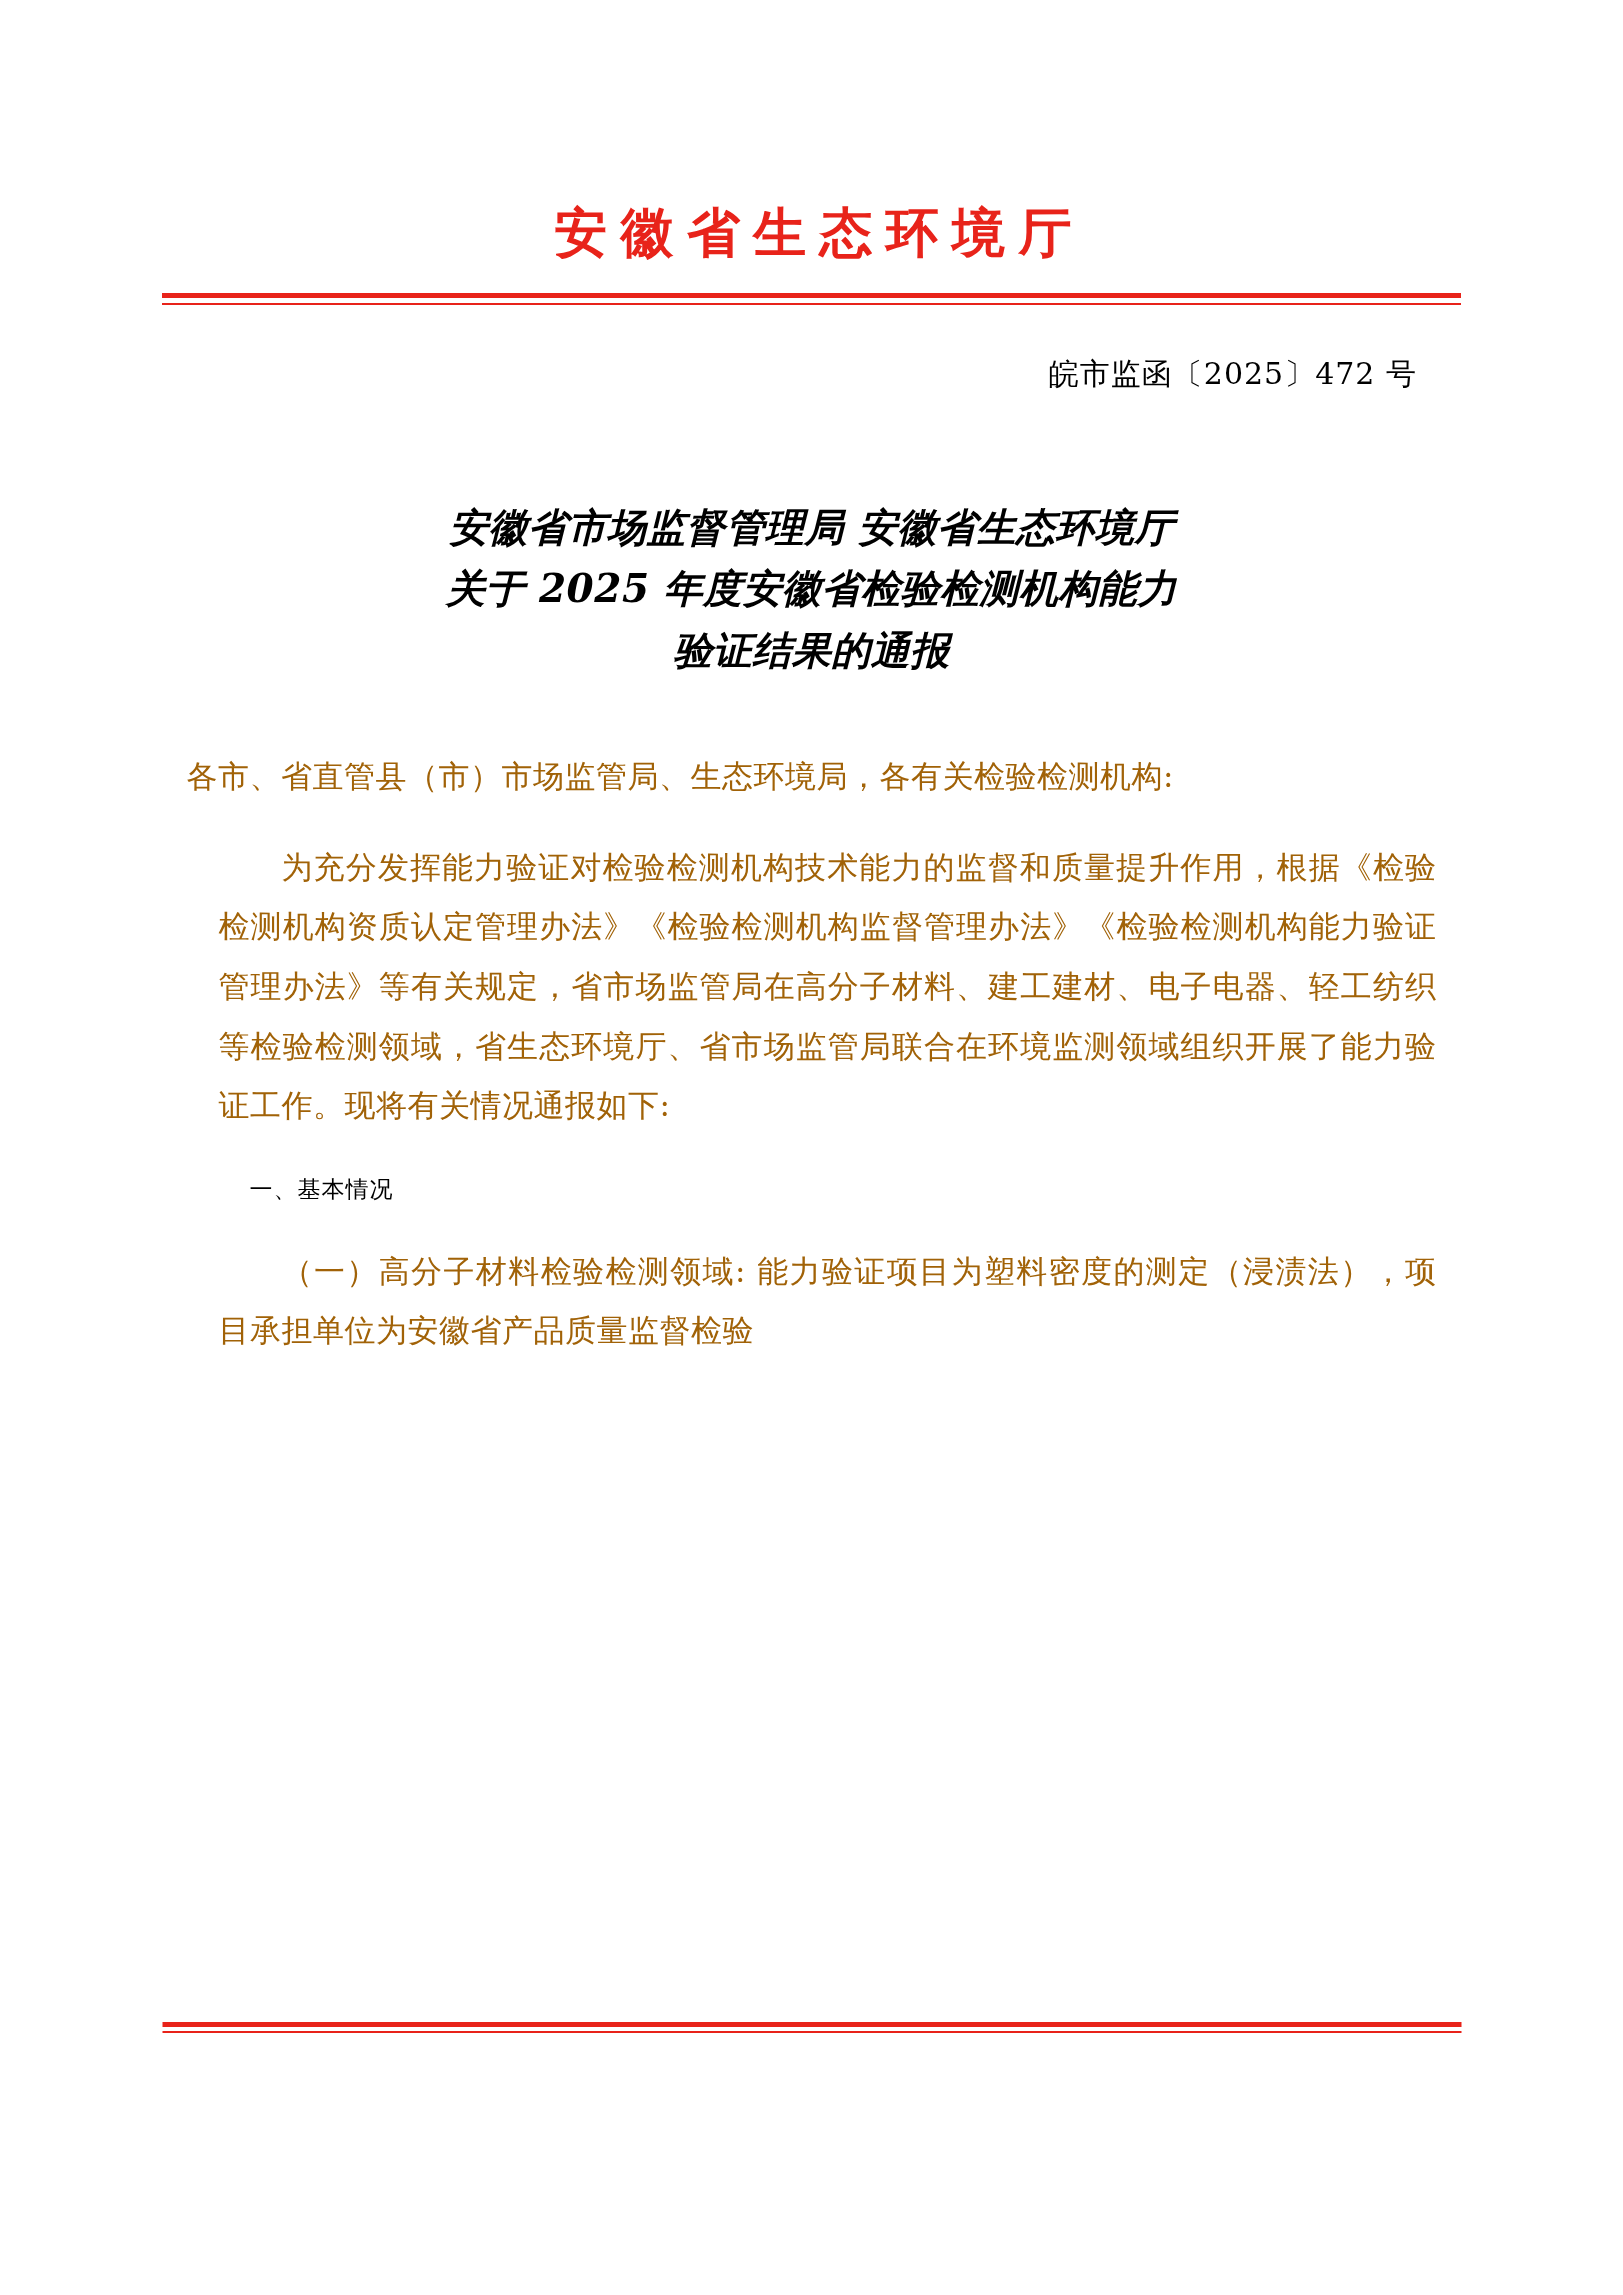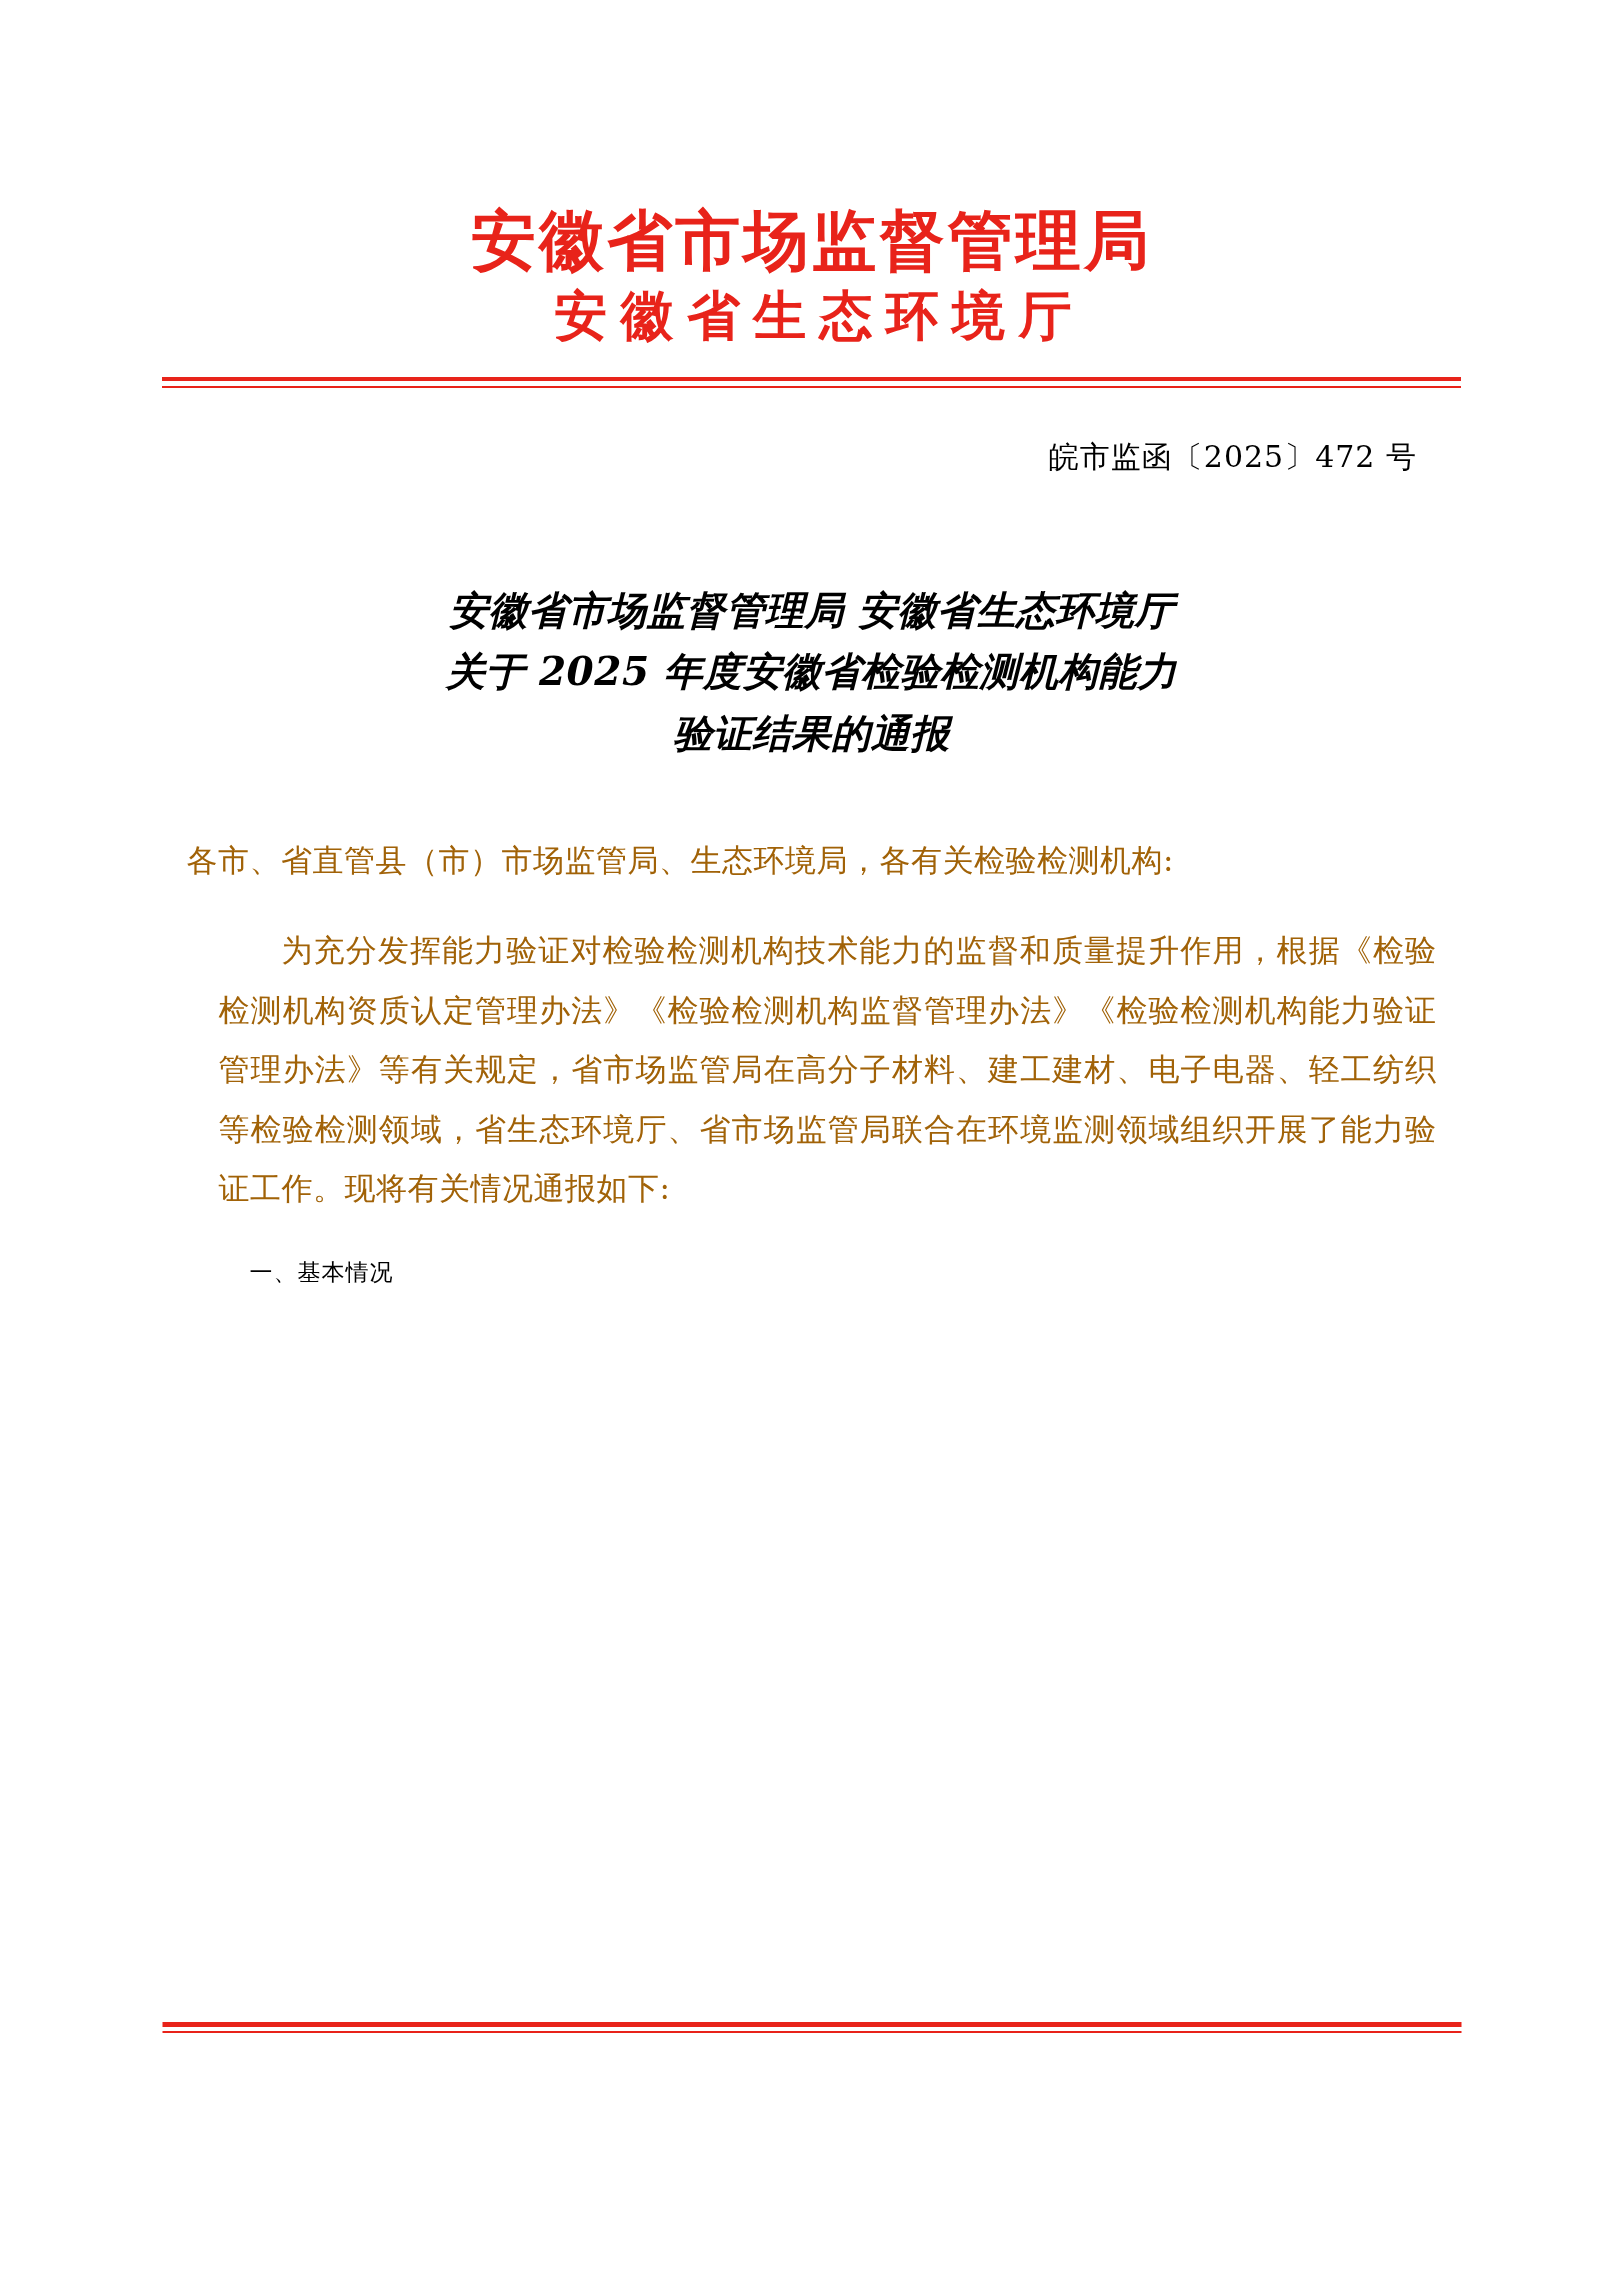--- a/index.html
+++ b/index.html
@@ -137,21 +137,20 @@
     height: 2px;
     background: #e8231a;
   }
 </style>
 </head>
 <body>
 
 <div class="page">
 
   <div class="letterhead">
-    <div class="lh-line lh-line-1">安徽省市场监督管理局</div>
     <div class="lh-line lh-line-2">安徽省生态环境厅</div>
     <div class="lh-rule">
       <div class="thick"></div>
       <div class="gap"></div>
       <div class="thin"></div>
     </div>
   </div>
 
   <div class="docnum-row">
     <span class="docnum">皖市监函〔2025〕472 号</span>
@@ -160,20 +159,21 @@
   <div class="title-block">
     <div class="title-line">安徽省市场监督管理局 安徽省生态环境厅</div>
     <div class="title-line">关于 2025 年度安徽省检验检测机构能力</div>
     <div class="title-line">验证结果的通报</div>
   </div>
 
   <div class="body-block">
     <p class="para">各市、省直管县（市）市场监管局、生态环境局，各有关检验检测机构:</p>
     <p class="para indent">为充分发挥能力验证对检验检测机构技术能力的监督和质量提升作用，根据《检验检测机构资质认定管理办法》《检验检测机构监督管理办法》《检验检测机构能力验证管理办法》等有关规定，省市场监管局在高分子材料、建工建材、电子电器、轻工纺织等检验检测领域，省生态环境厅、省市场监管局联合在环境监测领域组织开展了能力验证工作。现将有关情况通报如下:</p>
     <p class="heading">一、基本情况</p>
+    <p class="para indent">（一）高分子材料检验检测领域: 能力验证项目为塑料密度的测定（浸渍法），项目承担单位为安徽省产品质量监督检验</p>
   </div>
 
   <div class="footer-rule">
     <div class="thick"></div>
     <div class="gap"></div>
     <div class="thin"></div>
   </div>
 
 </div>
 

